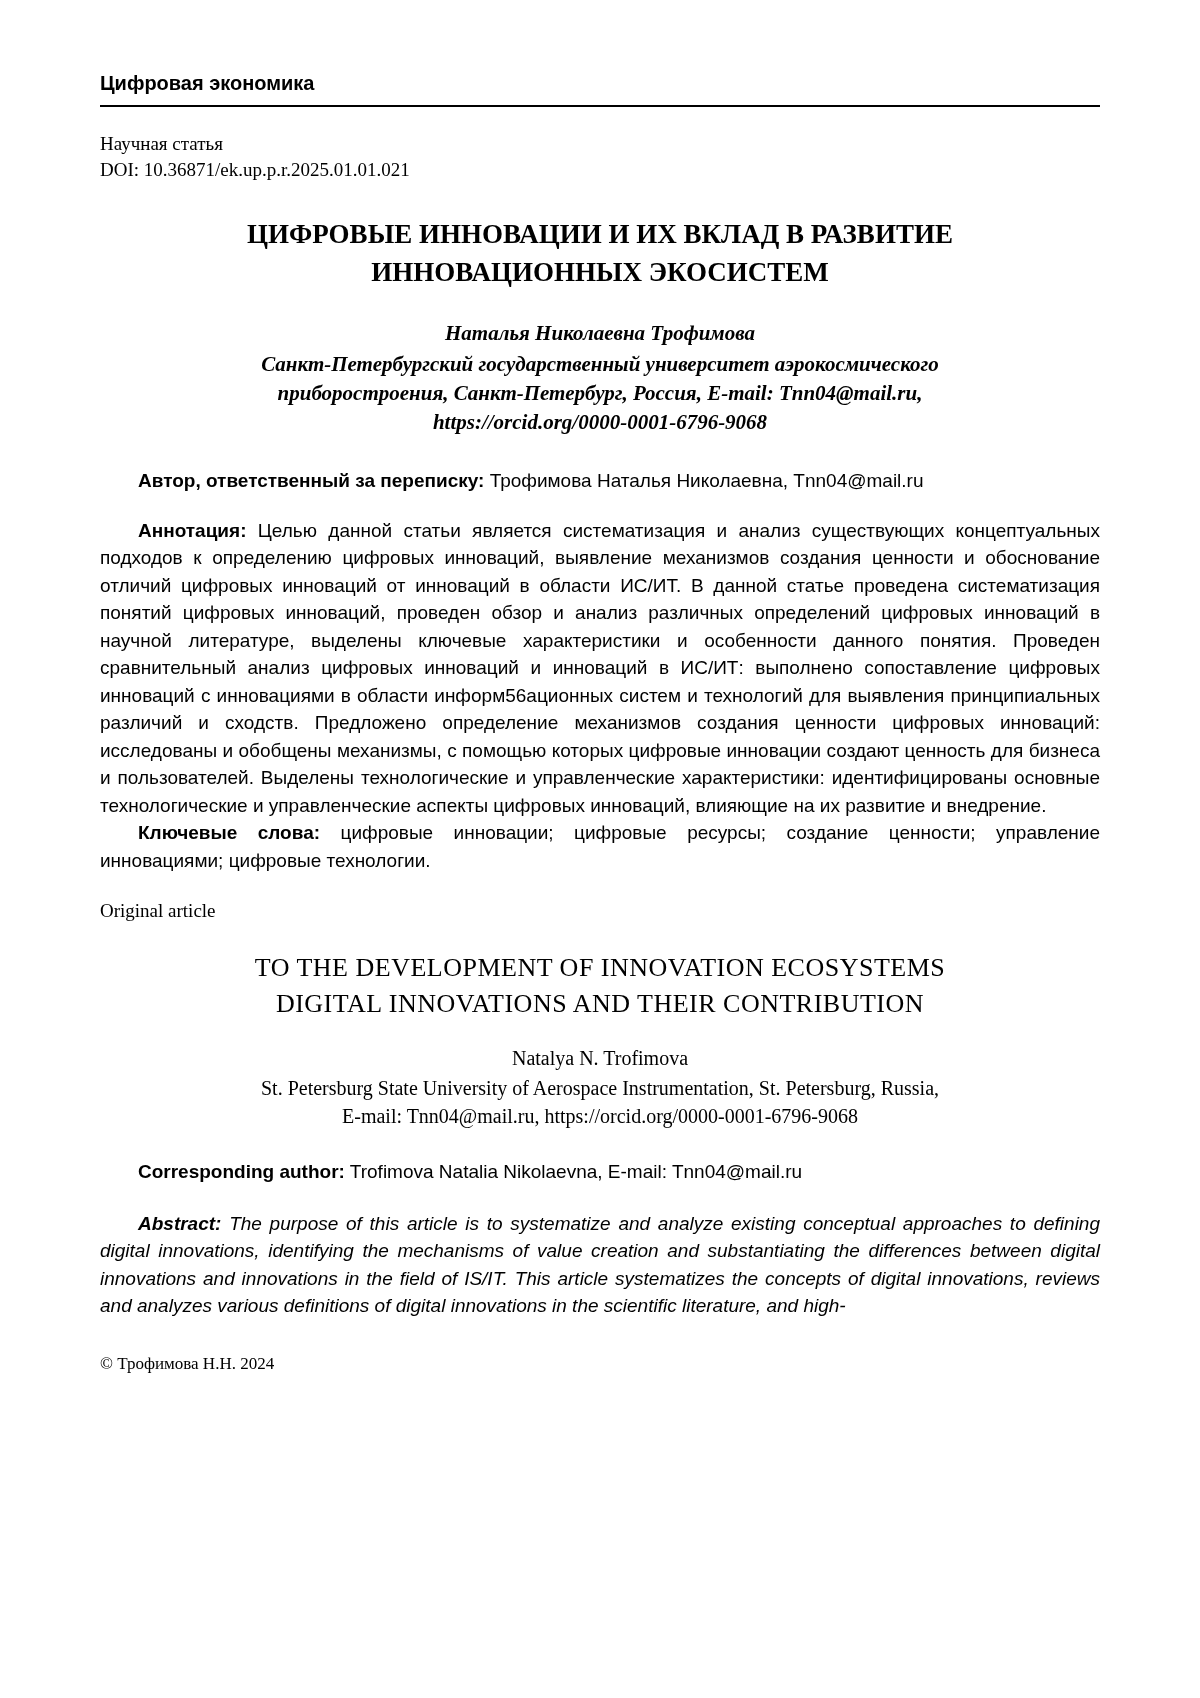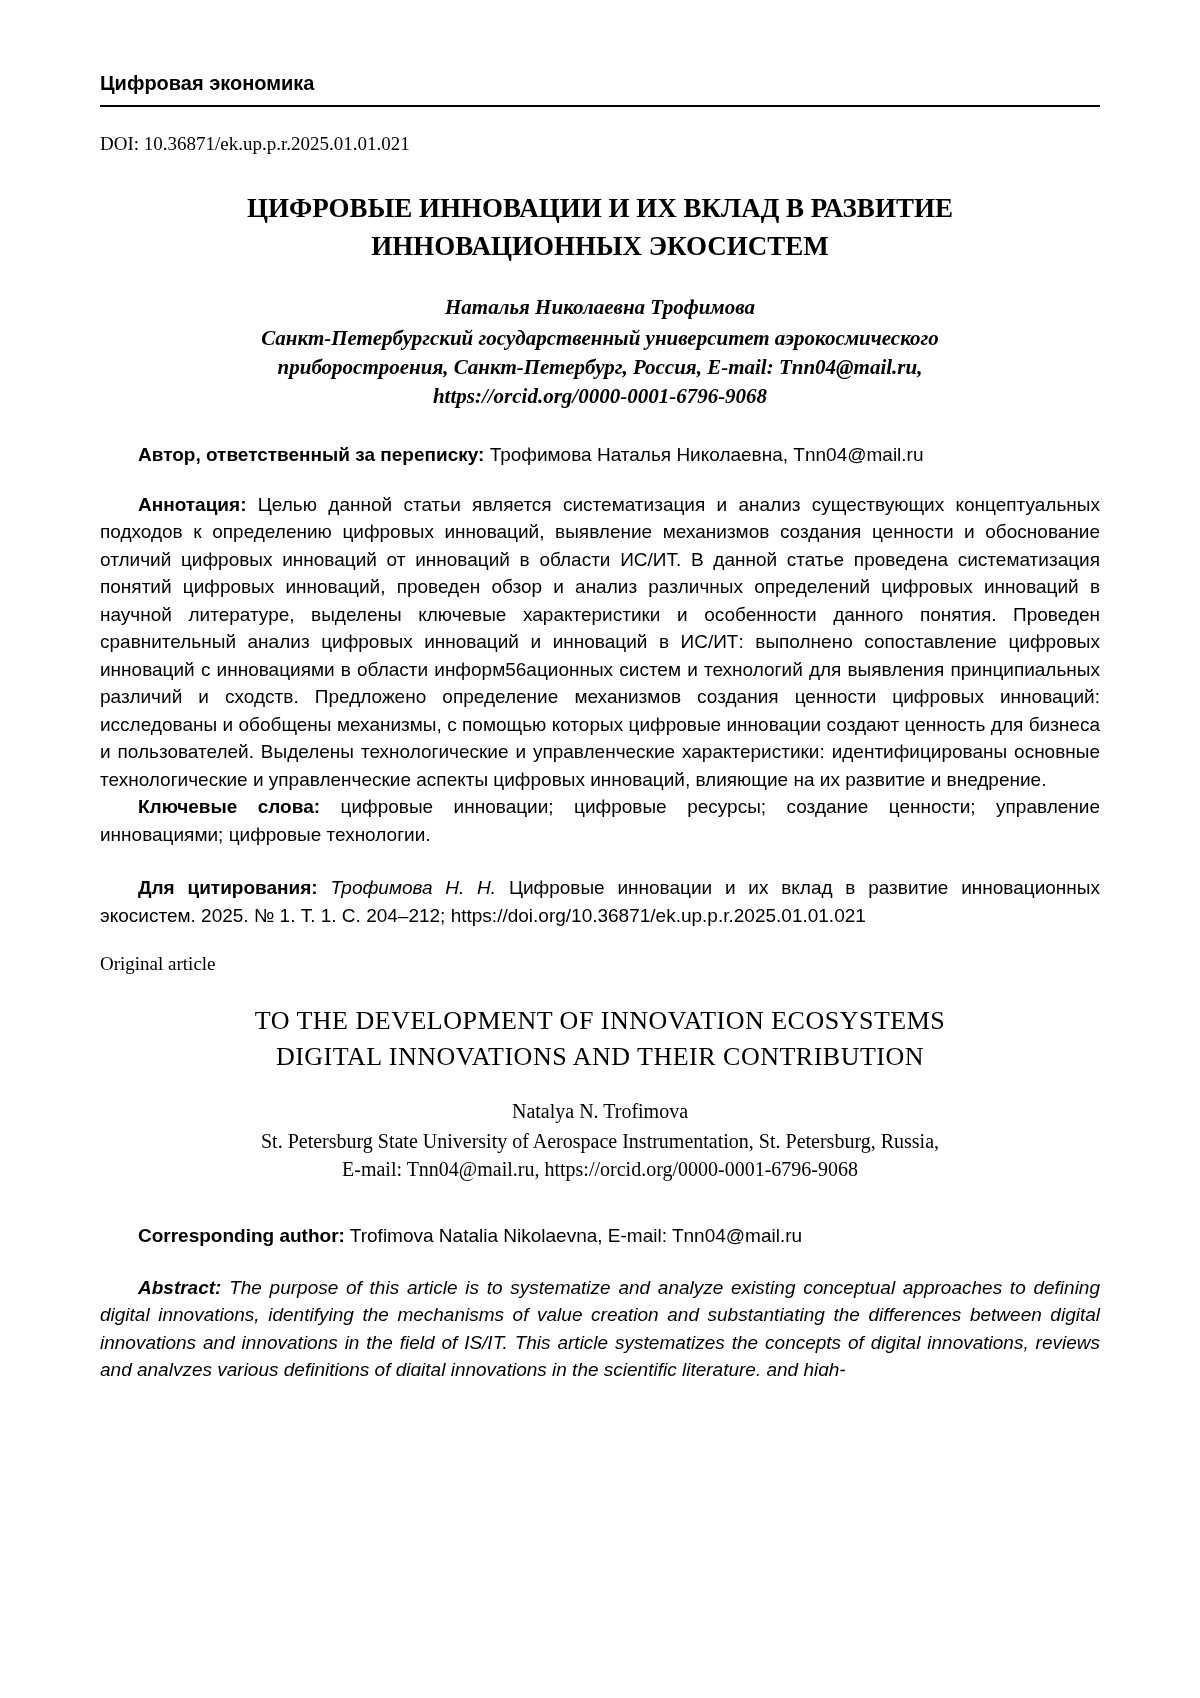--- a/index.html
+++ b/index.html
@@ -97,21 +97,21 @@
     letter-spacing: 0.5px;
     text-align: center;
     margin-bottom: 22px;
   }
   .title-en .line { display: block; }
   .author-block-en {
     font-family: "Liberation Serif", serif;
     font-size: 20px;
     line-height: 28px;
     text-align: center;
-    margin-bottom: 39px;
+    margin-bottom: 28px;
   }
   .author-block-en .line { display: block; }
   .author-block-en .author-name { display: block; margin-bottom: 2px; }
   .corresponding-en { margin-bottom: 24px; }
   .abstract-en { font-style: italic; margin-bottom: 34px; }
   .abstract-en b { font-style: italic; }
 
   .copyright {
     font-family: "Liberation Serif", serif;
     font-size: 17px;
@@ -141,20 +141,21 @@
 <body>
 
 <div class="page">
 
   <header>
     <div class="section-label">Цифровая экономика</div>
     <hr class="head-rule">
   </header>
 
   <div class="meta">
+    <div>Научная статья</div>
     <div>DOI: 10.36871/ek.up.p.r.2025.01.01.021</div>
   </div>
 
   <h1 class="title-ru">
     <span class="line">ЦИФРОВЫЕ ИННОВАЦИИ И ИХ ВКЛАД В РАЗВИТИЕ</span>
     <span class="line">ИННОВАЦИОННЫХ ЭКОСИСТЕМ</span>
   </h1>
 
   <div class="author-block-ru">
     <span class="author-name">Наталья Николаевна Трофимова</span>
@@ -171,25 +172,20 @@
   <p class="para indent justify abstract-ru">
     <b>Аннотация:</b>
     <span>Целью данной статьи является систематизация и анализ существующих концептуальных подходов к определению цифровых инноваций, выявление механизмов создания ценности и обоснование отличий цифровых инноваций от инноваций в области ИС/ИТ. В данной статье проведена систематизация понятий цифровых инноваций, проведен обзор и анализ различных определений цифровых инноваций в научной литературе, выделены ключевые характеристики и особенности данного понятия. Проведен сравнительный анализ цифровых инноваций и инноваций в ИС/ИТ: выполнено сопоставление цифровых инноваций с инновациями в области информ56ационных систем и технологий для выявления принципиальных различий и сходств. Предложено определение механизмов создания ценности цифровых инноваций: исследованы и обобщены механизмы, с помощью которых цифровые инновации создают ценность для бизнеса и пользователей. Выделены технологические и управленческие характеристики: идентифицированы основные технологические и управленческие аспекты цифровых инноваций, влияющие на их развитие и внедрение.</span>
   </p>
 
   <p class="para indent justify keywords-ru">
     <b>Ключевые слова:</b>
     <span>цифровые инновации; цифровые ресурсы; создание ценности; управление инновациями; цифровые технологии.</span>
   </p>
 
-  <p class="para indent justify citation-ru">
-    <b>Для цитирования:</b>
-    <i>Трофимова Н. Н.</i>
-    <span>Цифровые инновации и их вклад в развитие инновационных экосистем. 2025. № 1. Т. 1. С. 204–212; https://doi.org/10.36871/ek.up.p.r.2025.01.01.021</span>
-  </p>
 
   <div class="original-article">Original article</div>
 
 
   <h2 class="title-en">
     <span class="line">TO THE DEVELOPMENT OF INNOVATION ECOSYSTEMS</span>
     <span class="line">DIGITAL INNOVATIONS AND THEIR CONTRIBUTION</span>
   </h2>
 
   <div class="author-block-en">

